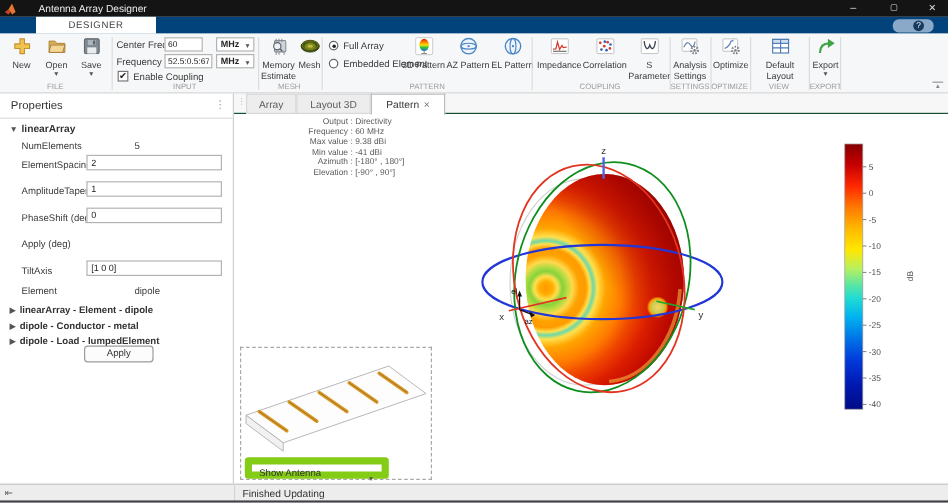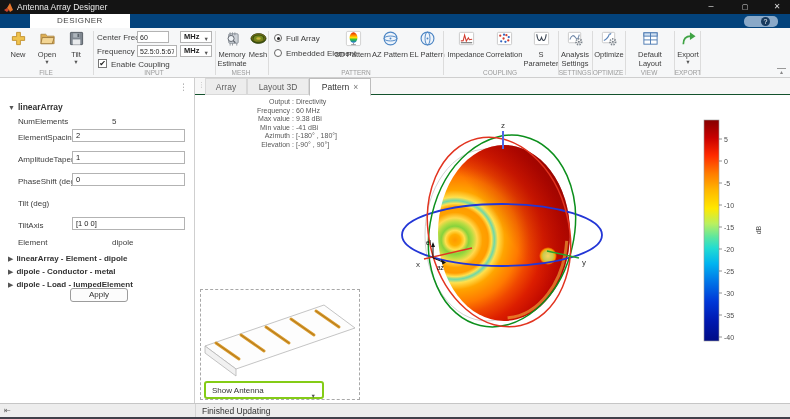--- a/index.html
+++ b/index.html
@@ -2,21 +2,21 @@
 <html><head>
 <meta charset="utf-8">
 <style>
   * { margin:0; padding:0; box-sizing:border-box; }
   html,body { width:790px; height:419px; }
   body { position:relative; font-family:"Liberation Sans",sans-serif; background:#fff; overflow:hidden; color:#333; }
   .abs { position:absolute; }
 
   
   .titlebar { position:absolute; left:0; top:0; width:790px; height:14px; background:#141414; }
-  .title-text { position:absolute; left:17px; top:2px; font-size:8.5px; color:#ececec; }
+  .title-text { position:absolute; left:32px; top:2px; font-size:8.5px; color:#ececec; }
   .winbtn { position:absolute; top:0; width:22px; height:14px; text-align:center; font-size:9px; line-height:13px; color:#dcdcdc; }
 
   
   .tabband { position:absolute; left:0; top:14px; width:790px; height:14px; background:#03437c; }
   .designer-tab { position:absolute; left:30px; top:14px; width:100px; height:14px; background:#fff; text-align:center; font-size:8px; line-height:14px; letter-spacing:.5px; color:#444; }
   .help-pill { position:absolute; right:12px; top:15.5px; width:34px; height:11px; background:#8aa9c8; border-radius:5px; }
   .help-circle { position:absolute; right:8px; top:1px; width:9px; height:9px; border-radius:50%; background:#173a5e; color:#fff; font-size:7px; line-height:9px; text-align:center; }
 
   
   .ribbon { position:absolute; left:0; top:28px; width:790px; height:50px; background:#f6f7f8; border-bottom:1px solid #cfcfcf; }
@@ -54,21 +54,21 @@
   .mtab { position:absolute; top:0; height:17px; font-size:8.5px; line-height:16px; text-align:center; color:#5e5e5e; background:#ededed; border:1px solid #d8d8d8; }
   .mtab.active { background:#fff; border-color:#bdbdbd; border-bottom:1px solid #fff; color:#333; height:18px; z-index:2; }
   .tab-close { margin-left:4px; color:#777; font-size:8.5px; }
   .maincontent { position:absolute; left:195px; top:95px; width:595px; height:308px; background:#fff; }
 
   .info-block { position:absolute; left:38px; top:3px; display:grid; grid-template-columns:57px 6px auto; font-size:7px; line-height:8.5px; color:#5a5a5a; }
   .il { text-align:right; }
   .ic { text-align:center; }
 
   .inset { position:absolute; left:5px; top:194px; width:160px; height:111px; border:1px dashed #a8a8a8; background:#fff; }
-  .show-antenna { position:absolute; left:3px; top:91px; width:120px; height:18px; background:#fff; border:2px solid #84cc16; border-radius:3px; font-size:8px; line-height:16px; padding-left:6px; color:#333; }
+  .show-antenna { position:absolute; left:3px; top:91px; width:120px; height:18px; background:#fff; border:6px solid #84cc16; border-radius:3px; font-size:8px; line-height:16px; padding-left:6px; color:#333; }
   .sa-caret { position:absolute; right:6px; top:5px; font-size:5.5px; color:#555; }
 
   
   .statusbar { position:absolute; left:0; top:403px; width:790px; height:14px; background:#ededed; border-top:1px solid #c6c6c6; }
   .status-text { position:absolute; left:202px; top:2px; font-size:8.5px; color:#333; }
   .status-collapse { position:absolute; left:4px; top:2px; font-size:8px; color:#666; }
   .status-vdiv { position:absolute; left:195px; top:0; width:1px; height:14px; background:#d5d5d5; }
   .bottomstrip { position:absolute; left:0; top:417px; width:790px; height:2px; background:#41414b; }
 
   svg text { font-family:"Liberation Sans",sans-serif; }
@@ -111,21 +111,21 @@
     <div class="caret">▼</div>
   </div>
   <div class="rb" style="left:63px;width:26px">
     <svg class="ric" viewBox="0 0 18 18">
       <rect x="2.5" y="2.5" width="13" height="13" rx="1" fill="#7f8archive790"></rect>
       <rect x="2.5" y="2.5" width="13" height="13" rx="1" fill="#7f8790" stroke="#5d656d" stroke-width=".8"></rect>
       <rect x="5.5" y="3.5" width="7" height="4.5" fill="#aeb5bc"></rect>
       <rect x="10" y="4" width="2" height="3.5" fill="#5d656d"></rect>
       <rect x="5" y="10" width="8" height="5.5" fill="#e9ebed"></rect>
     </svg>
-    <div class="rlb">Tilt</div>
+    <div class="rlb">Save</div>
     <div class="caret">▼</div>
   </div>
   <div class="sec-label" style="left:20px;width:52px">FILE</div>
   <div class="rdiv" style="left:93px"></div>
 
   <div class="fld-label" style="left:97px;top:5px">Center Frequency</div>
   <input class="fld-input" style="left: 137px; top: 3px; width: 32px;" value="60">
   <div class="unit-box" style="left:180px;top:3px">
     <span>MHz</span>
     <span class="unit-caret">▼</span>
@@ -280,37 +280,38 @@
     <div class="rlb">Export</div>
     <div class="caret">▼</div>
   </div>
   <div class="sec-label" style="left:663px;width:50px">EXPORT</div>
   <div class="rdiv" style="left:700px"></div>
 
   <div class="collapse-ribbon">▴</div>
 </div>
 
 <div class="props">
+  <div class="props-header">Properties</div>
   <div class="props-menu">⋮</div>
 
   <div class="pgroup" style="top:24px"><span class="tw">▼</span><span>linearArray</span></div>
 
   <div class="plabel" style="top:39px">NumElements</div>
   <div class="pvalue" style="top:39px">5</div>
 
   <div class="plabel" style="top:55px">ElementSpacing (m)</div>
   <input class="pinput" style="top: 51px;" value="2">
 
   <div class="plabel" style="top:77px">AmplitudeTaper (V)</div>
   <input class="pinput" style="top: 73px;" value="1">
 
   <div class="plabel" style="top:99px">PhaseShift (deg)</div>
   <input class="pinput" style="top: 95px;" value="0">
 
-  <div class="plabel" style="top:121px">Tilt (deg)</div>
+  <div class="plabel" style="top:121px">Apply (deg)</div>
 
   <div class="plabel" style="top:143px">TiltAxis</div>
   <input class="pinput" style="top: 139px;" value="[1 0 0]">
 
   <div class="plabel" style="top:160px">Element</div>
   <div class="pvalue" style="top:160px">dipole</div>
 
   <div class="tree-item" style="top:176px"><span class="tw">▶</span><span>linearArray - Element - dipole</span></div>
   <div class="tree-item" style="top:189px"><span class="tw">▶</span><span>dipole - Conductor - metal</span></div>
   <div class="tree-item" style="top:202px"><span class="tw">▶</span><span>dipole - Load - lumpedElement</span></div>

